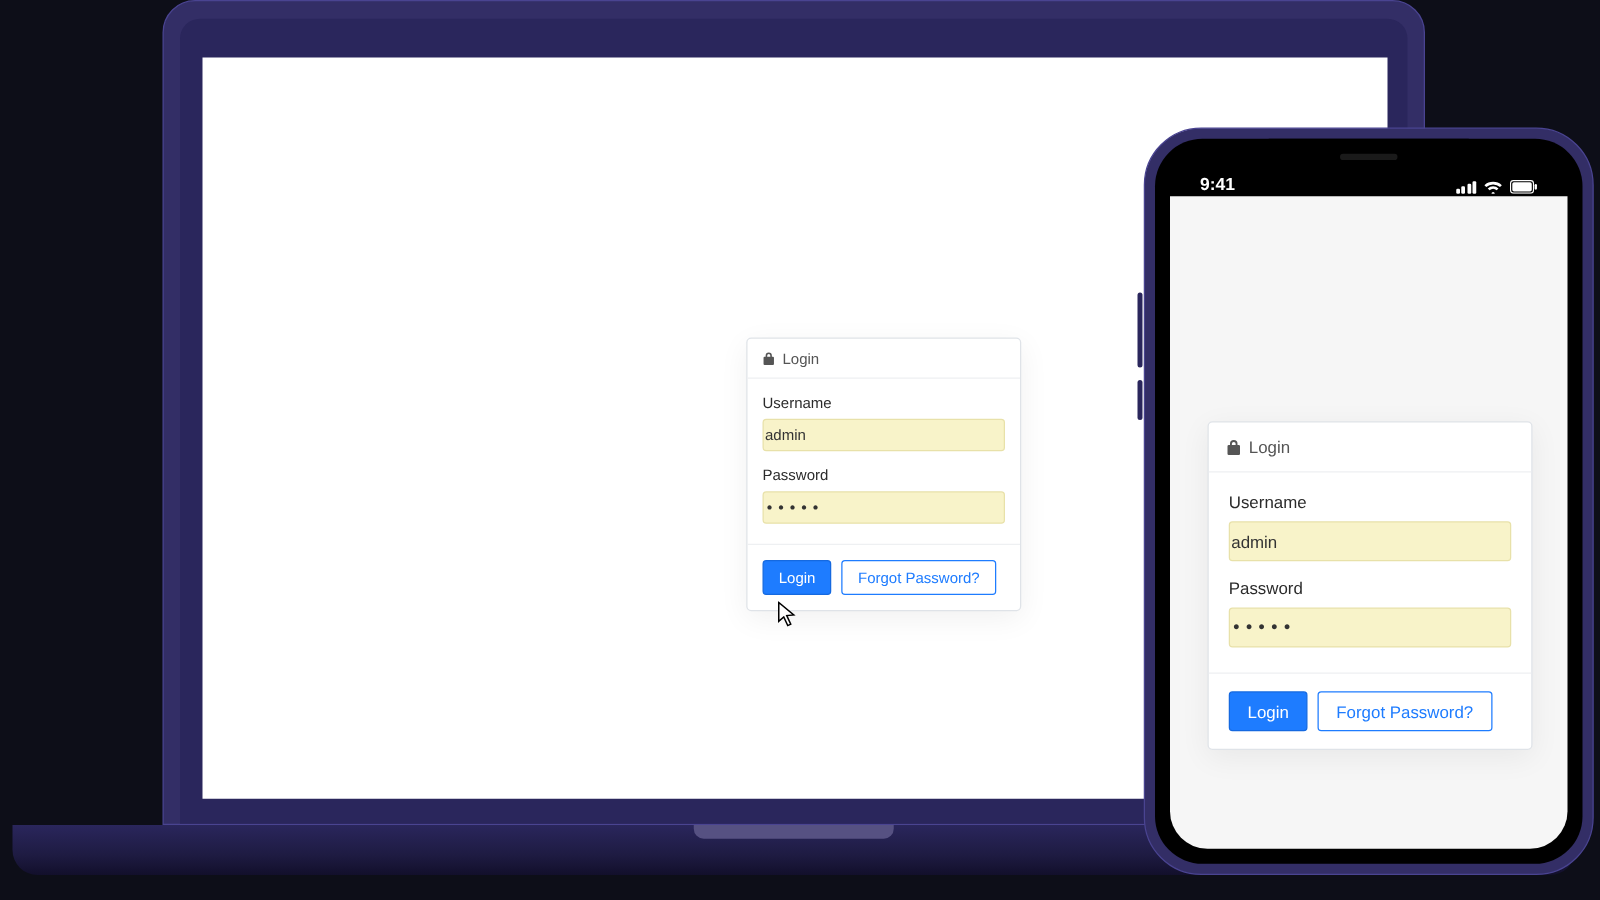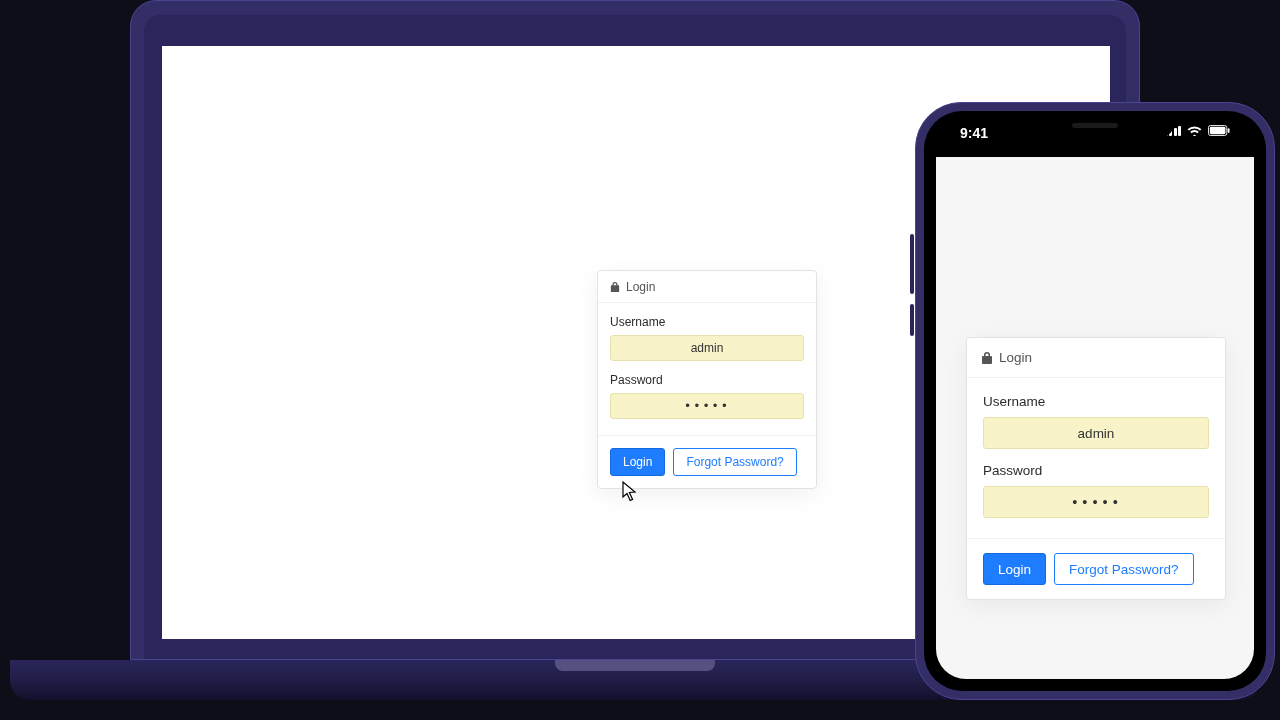--- a/index.html
+++ b/index.html
@@ -64,21 +64,21 @@
     display:flex;align-items:center;gap:6px;
     font-size:12px;color:#555;
   }
   .login-head svg{width:10px;height:12px;fill:#555;display:block;}
   .body-sep{border-top:1px solid #eef0f2;}
   .form-area{padding:12px 12px 4px 12px;}
   .fld-label{font-size:12px;font-weight:400;color:var(--text);margin-bottom:6px;}
   .fld-input{
     width:100%;height:26px;padding:4px 1px;font-size:12px;
     background:var(--autofill);border:1px solid var(--autofill-border);
-    border-radius:3px;color:#333;margin-bottom:12px;text-align:center;
+    border-radius:3px;color:#333;margin-bottom:12px;
   }
   .fld-input.pw{letter-spacing:2px;font-family:monospace;}
   .foot-sep{border-top:1px solid #eef0f2;}
   .foot{padding:12px;display:flex;gap:8px;}
   .btn{
     height:28px;padding:0 12px;font-size:12px;border-radius:3px;cursor:pointer;
     display:inline-flex;align-items:center;
   }
   .btn-primary{background:var(--primary);color:var(--primary-text);border:1px solid #1569e0;}
   .btn-outline{background:#fff;color:var(--link);border:1px solid var(--link);}
@@ -103,21 +103,21 @@
     border:1px solid #4a4491;
     border-top-left-radius:46px;border-top-right-radius:46px;
     border-bottom-left-radius:46px;border-bottom-right-radius:46px;
   }
   .phone-body-inner{
     position:absolute;inset:8px;background:#000;
     border-radius:38px;
   }
   .phone-status{
     position:absolute;left:20px;top:22px;right:20px;height:30px;
-    color:#fff;display:flex;align-items:flex-start;justify-content:space-between;
+    color:#fff;display:flex;align-items:flex-end;justify-content:space-between;
     font-size:14px;font-weight:600;padding:0 24px;
   }
   .phone-status .right{display:flex;align-items:center;gap:6px;}
   .sig-bars{display:flex;align-items:flex-end;gap:1.5px;height:11px;}
   .sig-bars span{width:3px;background:#fff;border-radius:1px;}
   .sig-bars span:nth-child(1){height:4px;}
   .sig-bars span:nth-child(2){height:6px;}
   .sig-bars span:nth-child(3){height:8px;}
   .sig-bars span:nth-child(4){height:10px;}
   .wifi-icn{width:15px;height:11px;}

